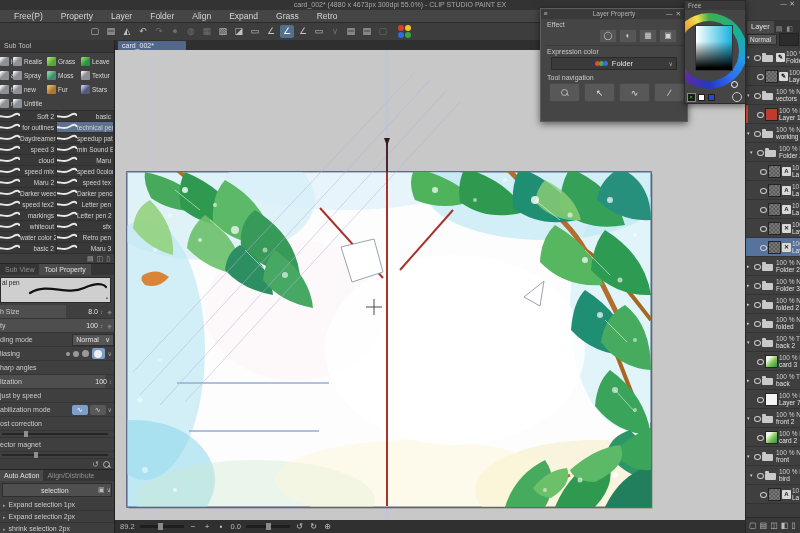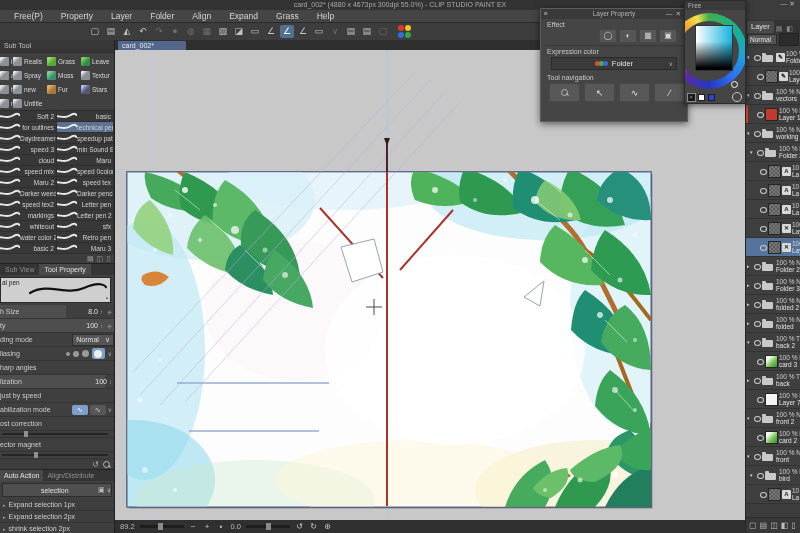--- a/index.html
+++ b/index.html
@@ -177,21 +177,21 @@
   </div>
 
   <div id="menubar">
       <span class="mitem">Free(P)</span>
       <span class="mitem">Property</span>
       <span class="mitem">Layer</span>
       <span class="mitem">Folder</span>
       <span class="mitem">Align</span>
       <span class="mitem">Expand</span>
       <span class="mitem">Grass</span>
-      <span class="mitem">Help</span>
+      <span class="mitem">Retro</span>
     </div>
 
   <div id="cmdbar">
     <span style="display:flex;gap:2px;">
 
     <span class="cicon">▢</span>
         <span class="cicon">▤</span>
         <span class="cicon">◭</span>
         <span class="cicon">↶</span>
         <span class="cicon dim">↷</span>

